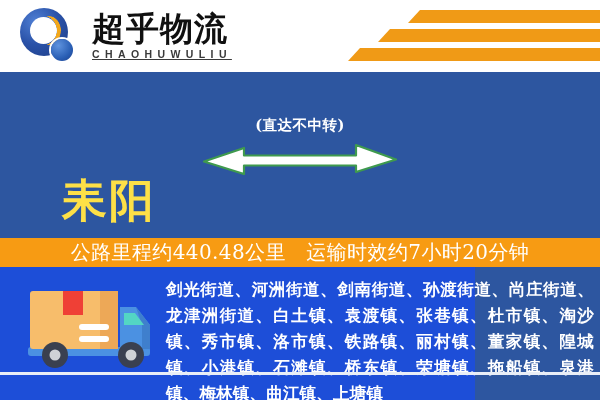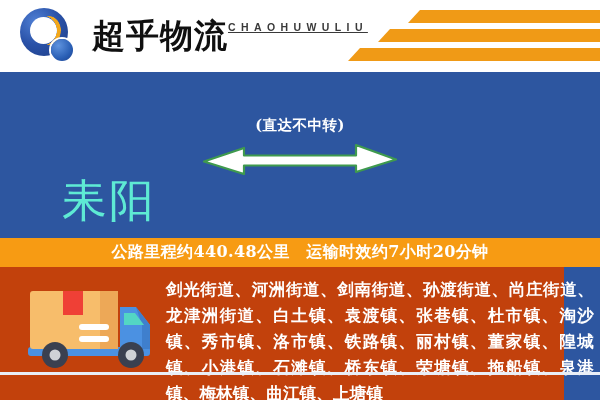--- a/index.html
+++ b/index.html
@@ -71,20 +71,21 @@
     left: 33px; top: 33px;
     width: 22px;
     height: 22px;
     border-radius: 50%;
     background: radial-gradient(circle at 34% 30%, #5f93de 0%, #2a5fb5 60%, #1b3f8c 100%);
     box-shadow: 0 0 0 2px #ffffff;
   }
   .brand-text {
     margin-left: 14px;
     display: flex;
+    flex-direction: column;
     justify-content: flex-end;
   }
   .brand-cn {
     font-family: "DejaVu Serif", "Liberation Serif", serif;
     font-size: 33px;
     font-weight: bold;
     color: #101010;
     line-height: 1.05;
     letter-spacing: 1px;
     white-space: nowrap;
@@ -121,22 +122,22 @@
     width: 600px;
     height: 166px;
     background: #2d56a0;
   }
   .city {
     position: absolute;
     top: 128px;
     transform: translateY(-50%);
     font-family: "DejaVu Serif", "Liberation Serif", serif;
     font-size: 45px;
-    font-weight: normal;
-    color: #5eead4;
+    font-weight: bold;
+    color: #fde047;
     letter-spacing: 2px;
     line-height: 1;
     white-space: nowrap;
   }
   .city.origin { left: 62px; }
   .city.dest   { left: 396px; }
 
   .mid {
     position: absolute;
     left: 196px;
@@ -167,34 +168,34 @@
     left: 0; top: 238px;
     width: 600px;
     height: 29px;
     background: #f79b13;
     display: flex;
     align-items: center;
     justify-content: center;
   }
   .info-text {
     font-family: "DejaVu Serif", "Liberation Serif", serif;
-    font-size: 16px;
-    font-weight: bold;
+    font-size: 20px;
+    font-weight: normal;
     color: #ffffff;
     letter-spacing: 0.4px;
     white-space: nowrap;
   }
 
   
   .coverage {
     position: absolute;
     left: 0; top: 267px;
-    width: 564px;
+    width: 475px;
     height: 133px;
-    background: #c2410c;
+    background: #1d4ed8;
   }
   .truck {
     position: absolute;
     left: 22px; top: 14px;
     width: 134px;
     height: 96px;
   }
   .truck svg { display: block; }
   .areas {
     position: absolute;

